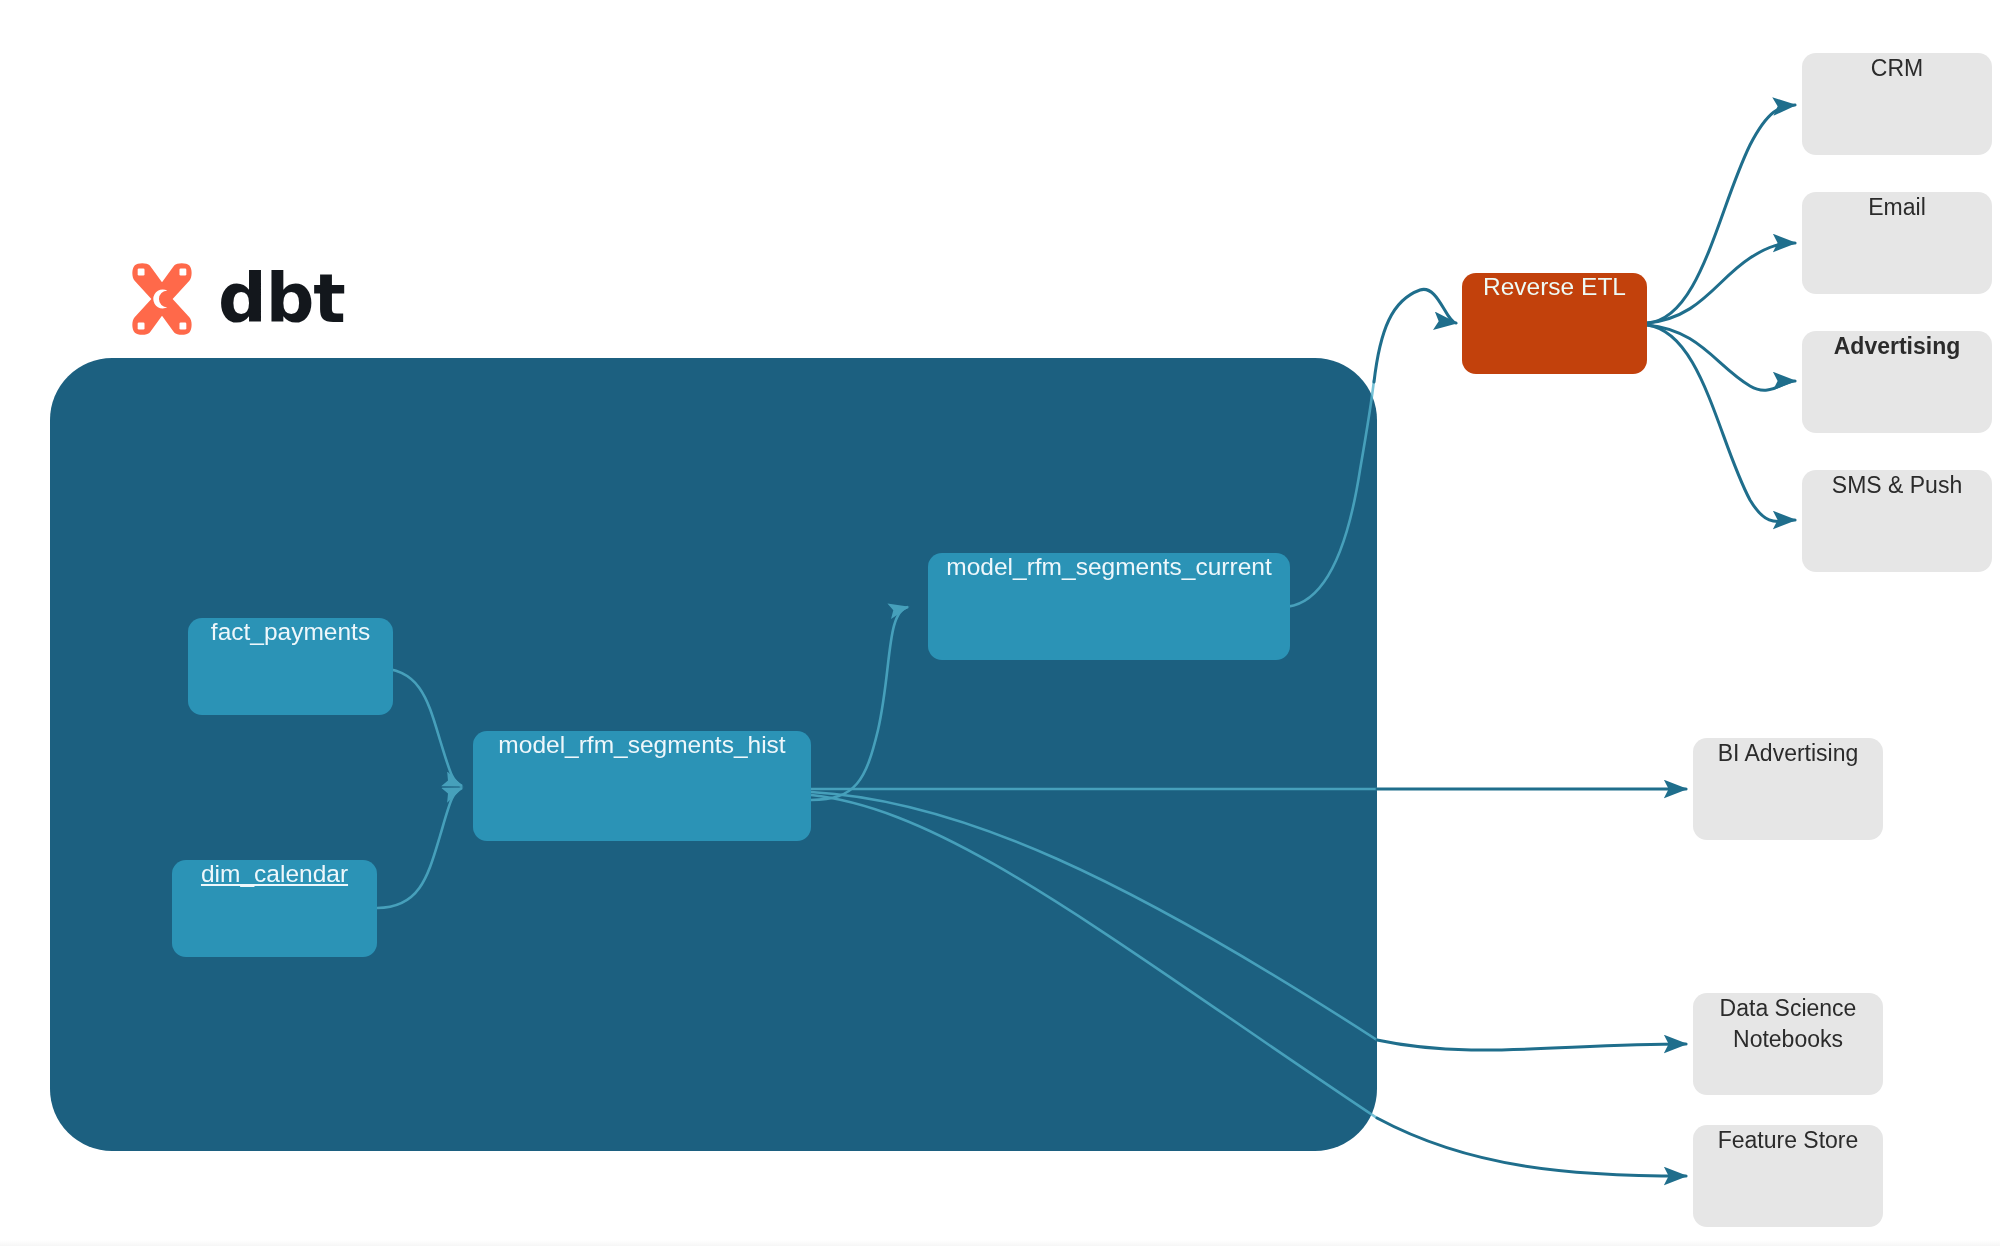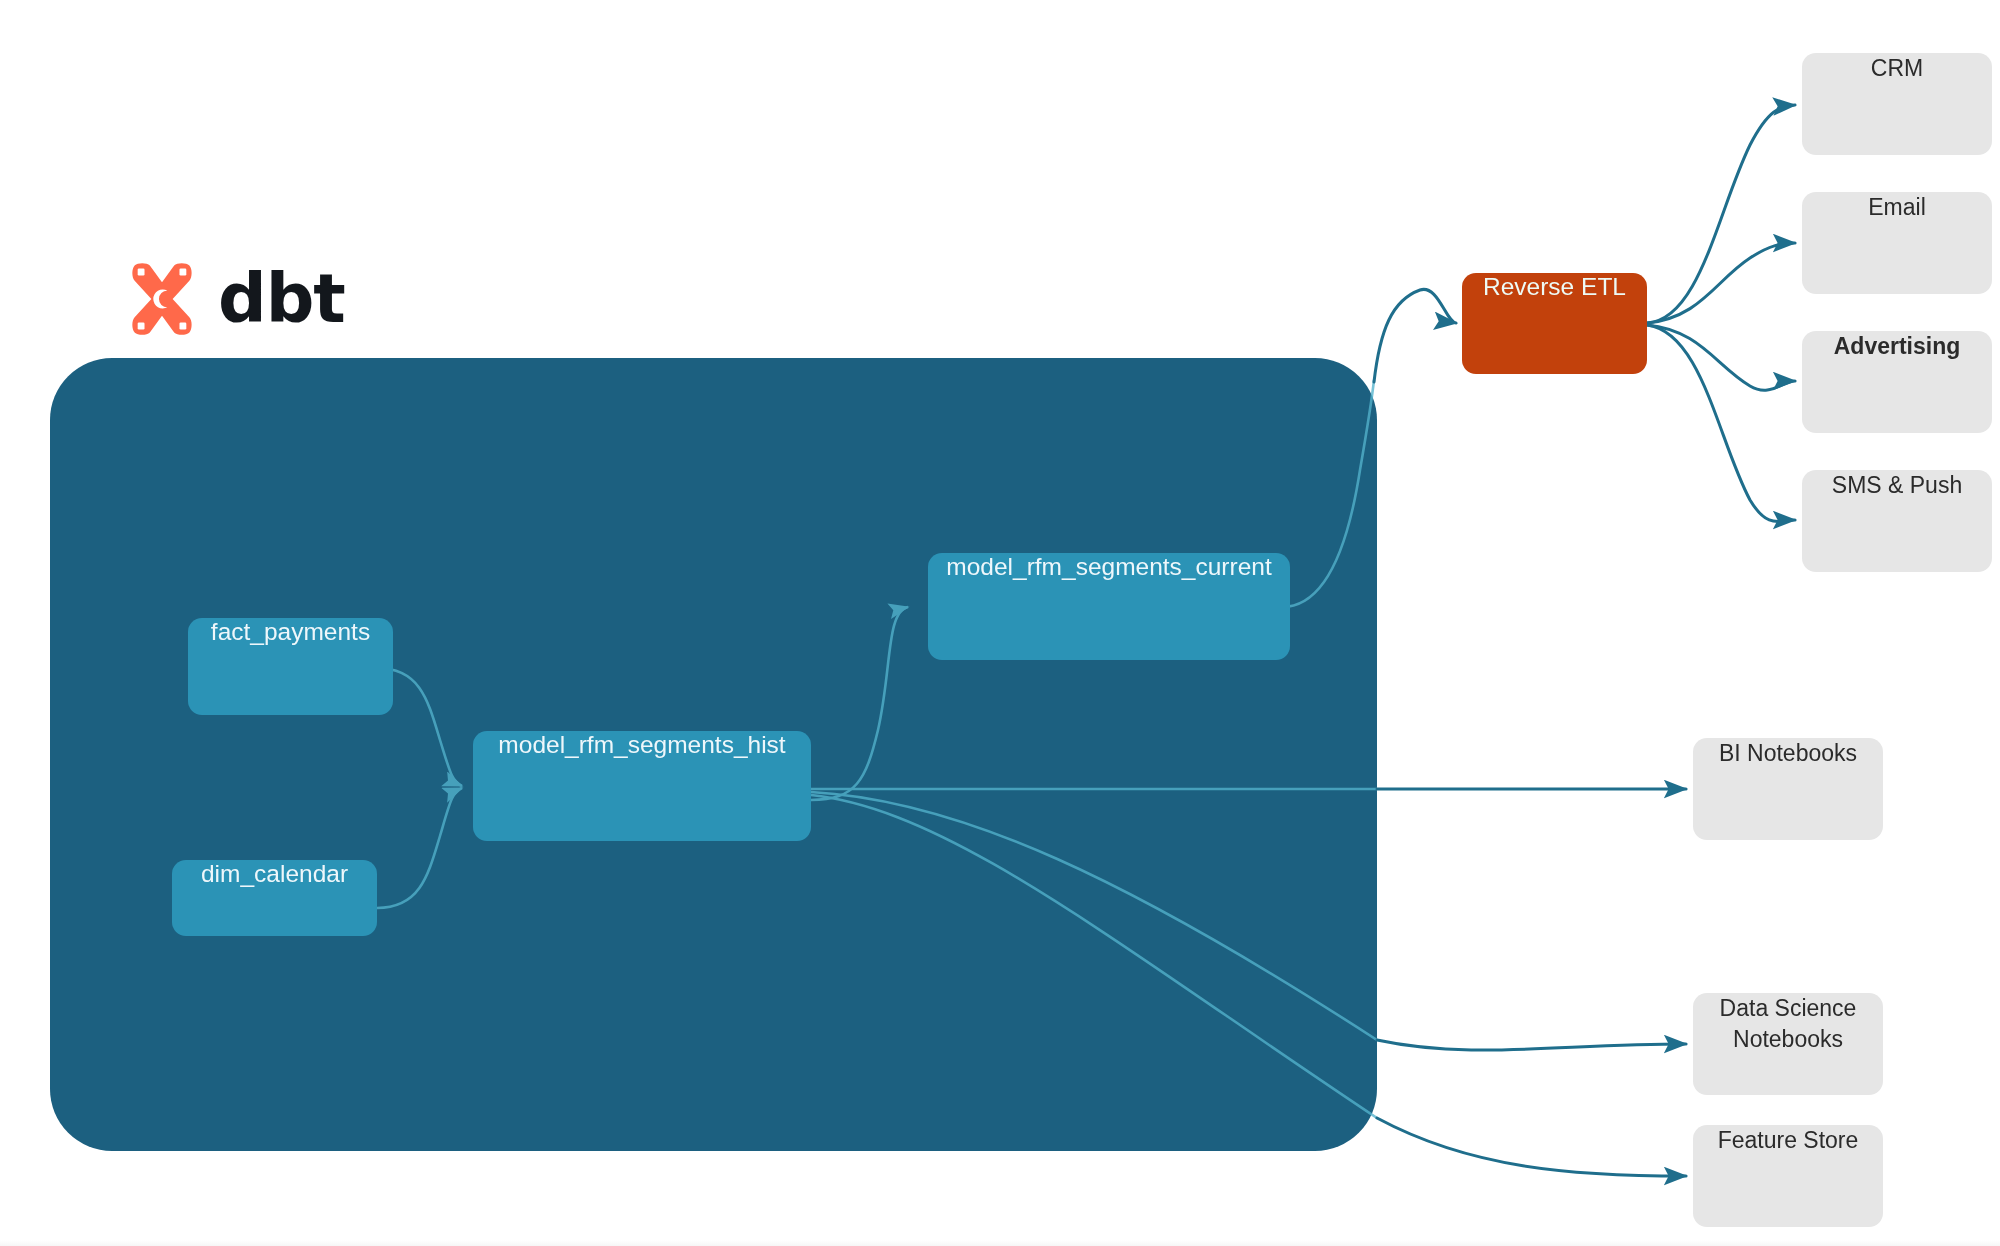--- a/index.html
+++ b/index.html
@@ -90,21 +90,21 @@
   .node-gray {
     background: #E6E6E6;
     color: #2b2b2b;
     border-radius: 14px;
     font-size: 23px;
     line-height: 31px;
   }
 
   
   #node-fact-payments       { left: 188px;  top: 618px;  width: 205px; height: 97px; }
-  #node-dim-calendar        { left: 172px;  top: 860px;  width: 205px; height: 76px; }
+  #node-dim-calendar        { left: 172px;  top: 860px;  width: 205px; height: 97px; text-decoration: underline; }
   #node-rfm-hist            { left: 473px;  top: 731px;  width: 338px; height: 110px; }
   #node-rfm-current         { left: 920px;  top: 553px;  width: 362px; height: 107px; margin-left: 8px; }
 
   #node-reverse-etl         { left: 1462px; top: 273px;  width: 185px; height: 101px; }
 
   #node-crm                 { left: 1802px; top: 53px;   width: 190px; height: 102px; }
   #node-email               { left: 1802px; top: 192px;  width: 190px; height: 102px; }
   #node-advertising         { left: 1802px; top: 331px;  width: 190px; height: 102px; font-weight: bold; }
   #node-sms-push            { left: 1802px; top: 470px;  width: 190px; height: 102px; }
 
@@ -204,21 +204,21 @@
     <span>Email</span>
   </div>
   <div class="node node-gray" id="node-advertising">
     <span>Advertising</span>
   </div>
   <div class="node node-gray" id="node-sms-push">
     <span>SMS &amp; Push</span>
   </div>
 
   <div class="node node-gray" id="node-bi-dashboards">
-    <span>BI Notebooks</span>
+    <span>BI Advertising</span>
   </div>
   <div class="node node-gray" id="node-ds-notebooks">
     <span>
       <span>Data Science</span><br>
       <span>Notebooks</span>
     </span>
   </div>
   <div class="node node-gray" id="node-feature-store">
     <span>Feature Store</span>
   </div>

